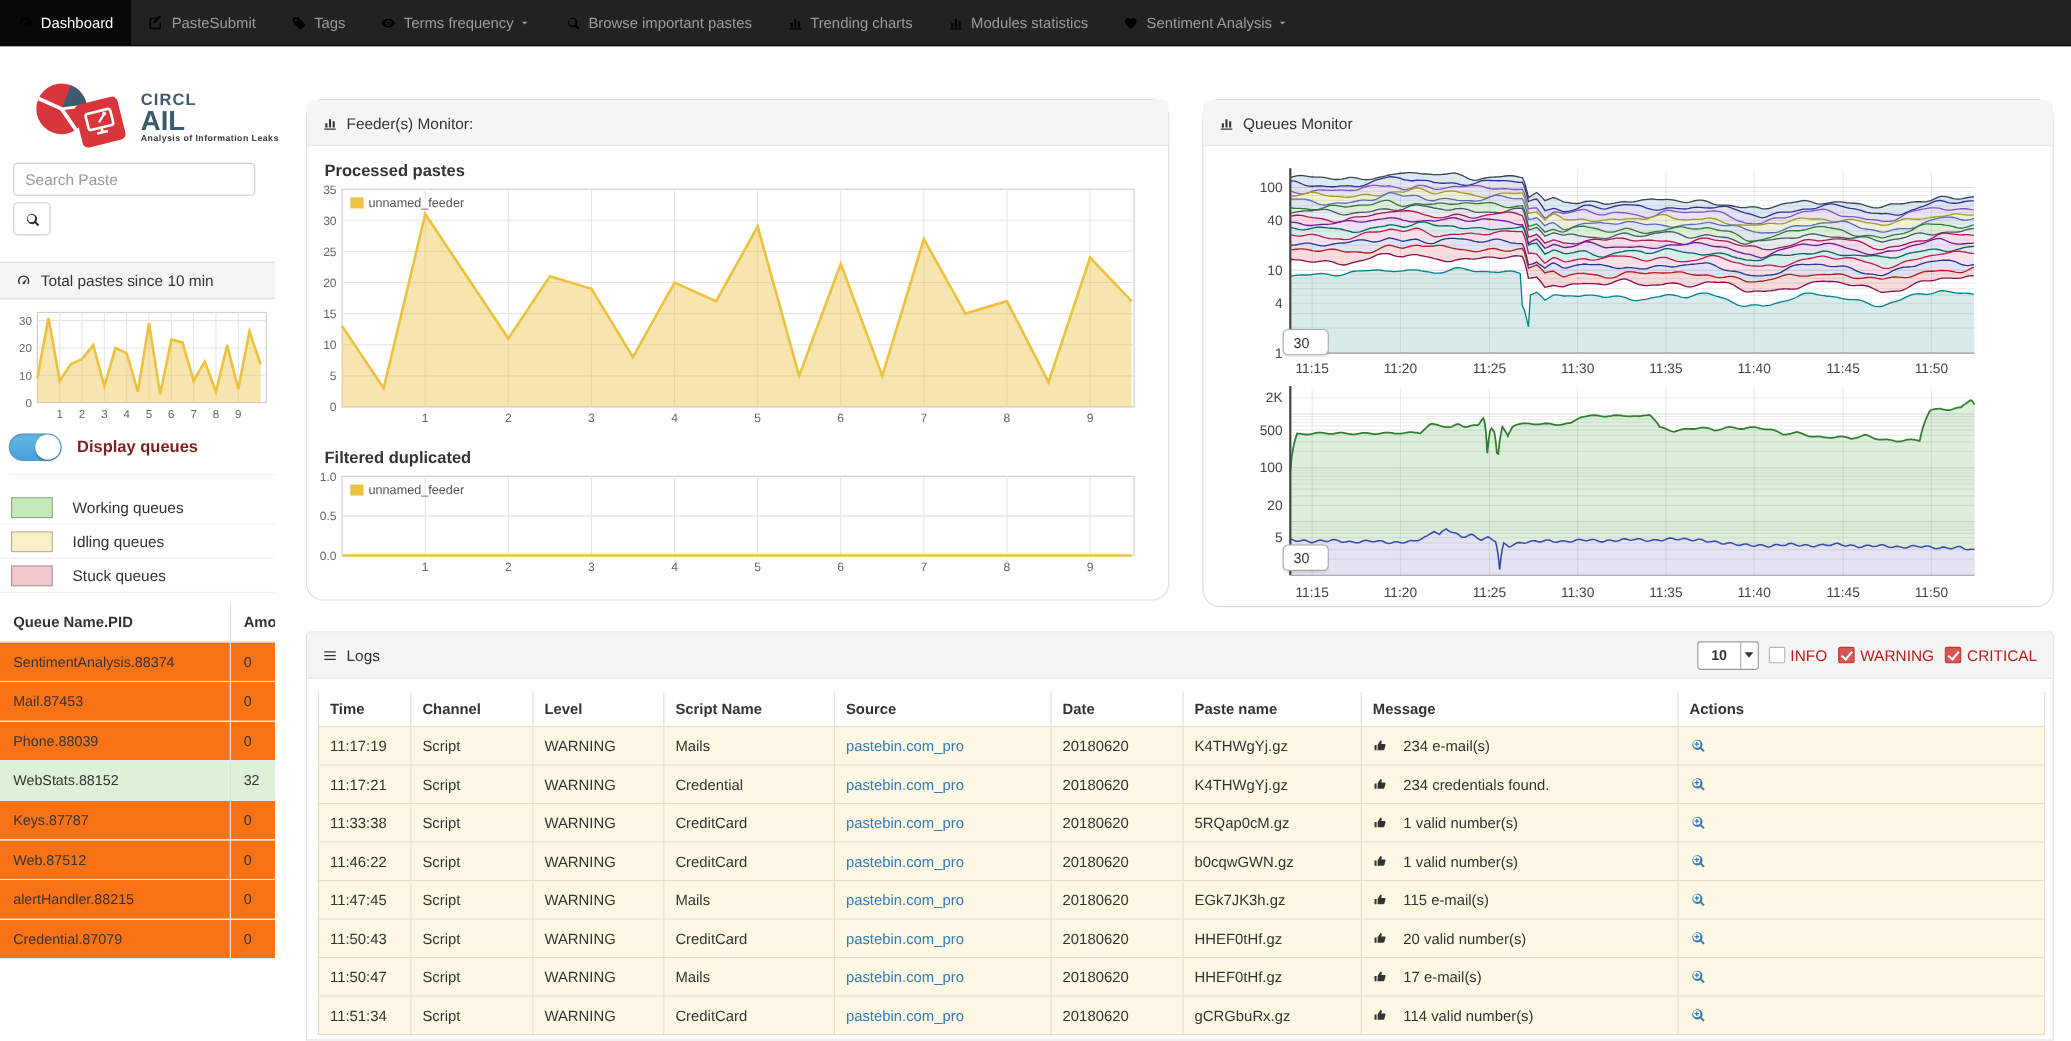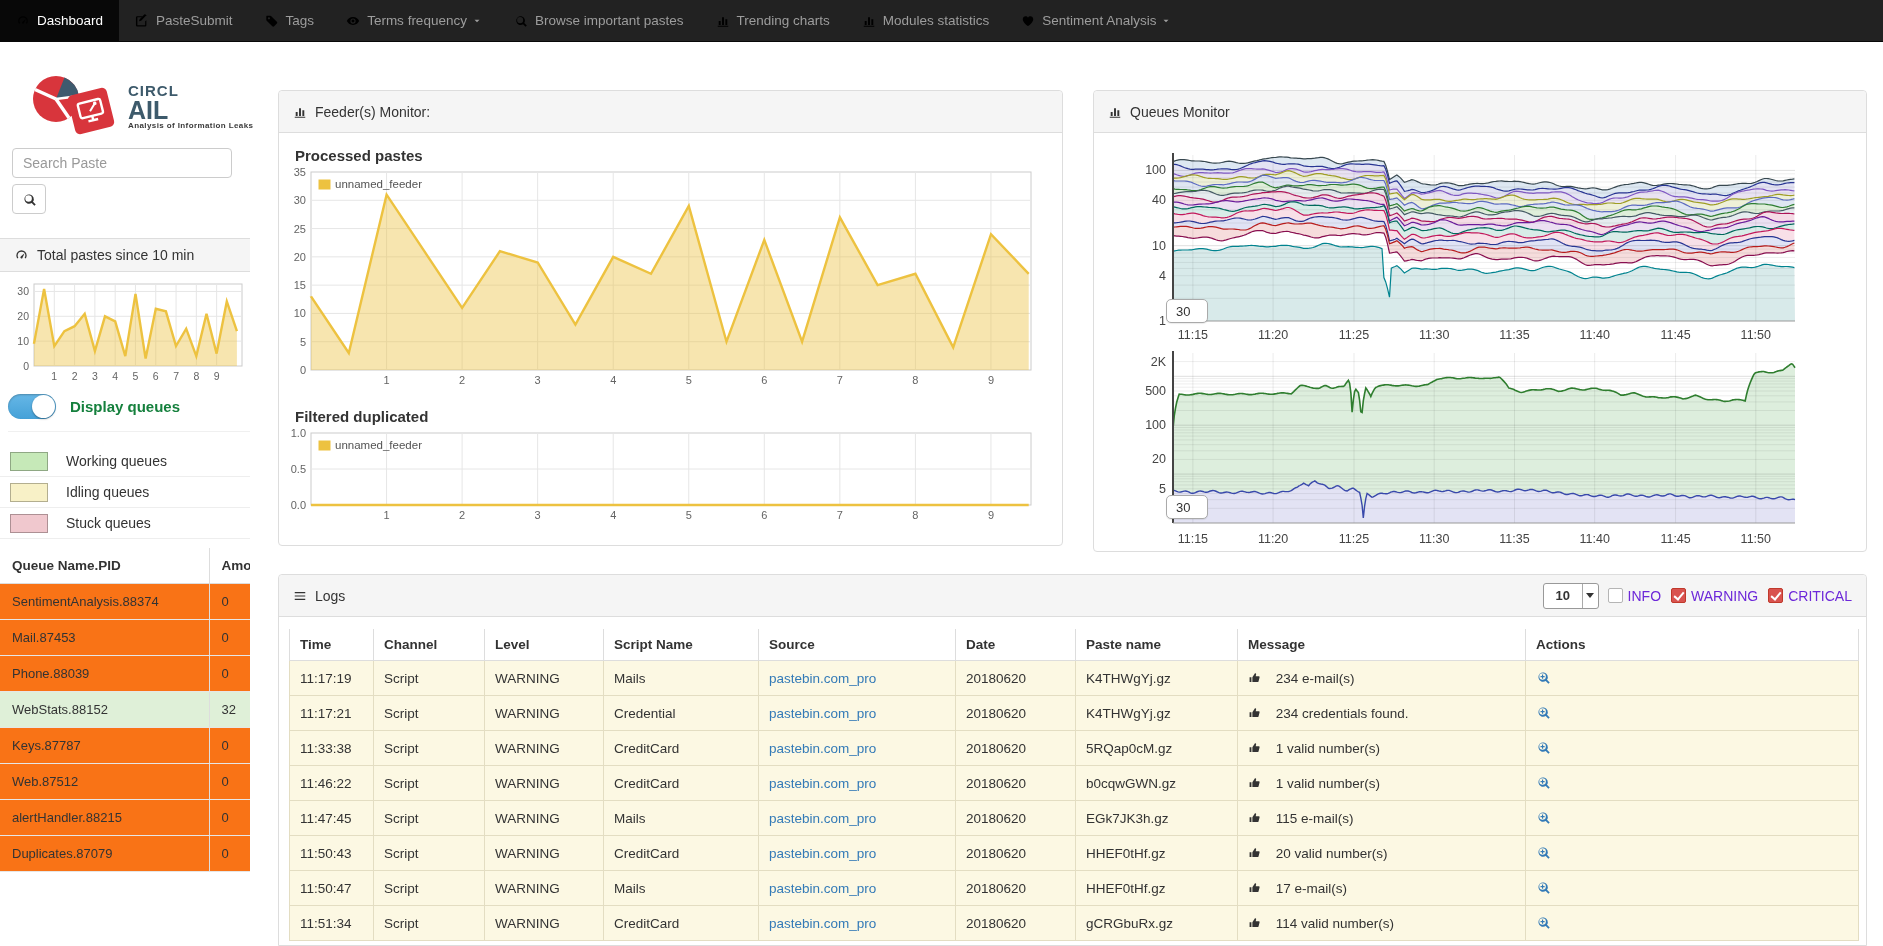--- a/index.html
+++ b/index.html
@@ -32,35 +32,35 @@
   .side-head{position:absolute;left:0;top:196px;width:250px;height:34px;background:#f5f5f5;
     border-top:1px solid #ddd;border-bottom:1px solid #ddd;display:flex;align-items:center;gap:8px;
     padding-left:14px;font-size:14px;color:#333}
   .minichart{position:absolute;left:6px;top:238px}
   .togglerow{position:absolute;left:8px;top:352px;width:242px;display:flex;align-items:center;gap:14px;
     border-bottom:1px solid #f0f0f0;padding-bottom:12px}
   .toggle{width:48px;height:25px;border-radius:13px;background:linear-gradient(#66b7e6,#45a1d8);
     position:relative;box-shadow:inset 0 1px 2px rgba(0,0,0,.25);cursor:pointer}
   .knob{position:absolute;right:1px;top:1px;width:23px;height:23px;border-radius:50%;background:#fff;
     box-shadow:0 1px 2px rgba(0,0,0,.35)}
-  .toggle-label{font-size:15px;font-weight:bold;color:#15803d}
+  .toggle-label{font-size:15px;font-weight:bold;color:#7f1d1d}
   .qlegend{position:absolute;left:0;top:404px;width:250px}
   .qlegend-row{display:flex;align-items:center;gap:18px;height:31px;padding-left:10px;
     border-bottom:1px solid #eee;font-size:14px;color:#333}
   .swatch{width:38px;height:19px;border:1px solid rgba(0,0,0,.28);display:inline-block}
   .queue-table{position:absolute;left:0;top:506px;width:250px;border-collapse:collapse;font-size:13px;table-layout:fixed}
   .queue-table th{font-weight:bold;text-align:left;padding:10px 0 10px 12px;font-size:13.5px;
     border-bottom:1px solid #ddd;white-space:nowrap;overflow:hidden}
   .queue-table td{padding:10px 0 10px 12px;border-bottom:1px solid #e6e6e6;white-space:nowrap;overflow:hidden}
   .queue-table td+td,.queue-table th+th{border-left:1px solid #ddd}
   .queue-table tr.idling td{background:#f97316}
   .queue-table tr.working td{background:#dff0d8}
 
   
-  .panel{position:absolute;background:#fff;border:1px solid #ddd;border-radius:4px}
+  .panel{position:absolute;background:#fff;border:1px solid #ddd;border-radius:16px}
   .panel-head{height:42px;background:#f5f5f5;border-bottom:1px solid #ddd;border-radius:4px 4px 0 0;
     display:flex;align-items:center;gap:8px;padding:0 14px;font-size:14px;color:#333}
   .panel-feeder{left:278px;top:90px;width:785px;height:456px}
   .panel-queues{left:1093px;top:90px;width:774px;height:462px}
   .panel-logs{left:278px;top:574px;width:1589px;height:372px;border-radius:4px 4px 0 0}
   .chart-title{font-size:15px;font-weight:bold;color:#333;margin:14px 0 4px 16px}
   .chart{line-height:0}
   .feeder-body .chart{margin-left:2px}
   .queues-body{position:relative;padding:10px 0 0 14px}
   .rangebox{position:absolute;width:42px;height:24px;background:#fff;border:1px solid #aaa;border-radius:5px;
@@ -71,21 +71,21 @@
 
   
   .logs-head{justify-content:flex-start}
   .logs-controls{margin-left:auto;display:flex;align-items:center;gap:9px}
   .pgselect{border:1px solid #999;border-radius:3px;background:#fff;display:inline-flex;align-items:center;
     height:26px;width:56px;padding-left:12px;font-size:13px;font-weight:bold;color:#333;cursor:pointer}
   .sel-caret{margin-left:auto;border-left:1px solid #aaa;height:100%;width:16px;display:flex;
     align-items:center;justify-content:center}
   .sel-caret i{width:0;height:0;border-left:4px solid transparent;border-right:4px solid transparent;
     border-top:5px solid #333}
-  .filt{display:flex;gap:5px;font-size:14px;color:#6d28d9;cursor:pointer}
+  .filt{display:flex;gap:5px;font-size:14px;color:#b91c1c;cursor:pointer}
   .cb{width:15px;height:15px;border:1px solid #b5b5b5;border-radius:2px;background:#fff;display:inline-block}
   .cb.checked{background:#d9534f;border-color:#c0392b}
   .cb.checked::after{content:"";display:block;width:4px;height:8px;border:solid #fff;
     border-width:0 2px 2px 0;transform:rotate(40deg);margin:1px 0 0 4px}
   .logs-table{border-collapse:collapse;font-size:13.5px;margin:12px 0 0 10px;table-layout:fixed;width:1569px}
   .logs-table th{text-align:left;font-weight:bold;padding:8px 10px;border:1px solid #ddd;border-top:none;font-size:13.5px}
   .logs-table td{padding:9px 10px;border:1px solid #e3ddc2;background:#fcf8e3;white-space:nowrap;overflow:hidden}
   .logs-table a{color:#337ab7;text-decoration:none;cursor:pointer}
   .msg-ic{color:#333;margin-right:10px}
   .act-ic{color:#337ab7;cursor:pointer}
@@ -327,21 +327,21 @@
       </tr>
         <tr class="idling">
         <td>Web.87512</td>
         <td>0</td>
       </tr>
         <tr class="idling">
         <td>alertHandler.88215</td>
         <td>0</td>
       </tr>
         <tr class="idling">
-        <td>Duplicates.87079</td>
+        <td>Credential.87079</td>
         <td>0</td>
       </tr>
       </tbody>
   </table>
 </aside>
 
 <section class="panel panel-feeder">
   <div class="panel-head">
     <svg class="ic" width="14" height="14">
         <use href="#i-chart"></use>

